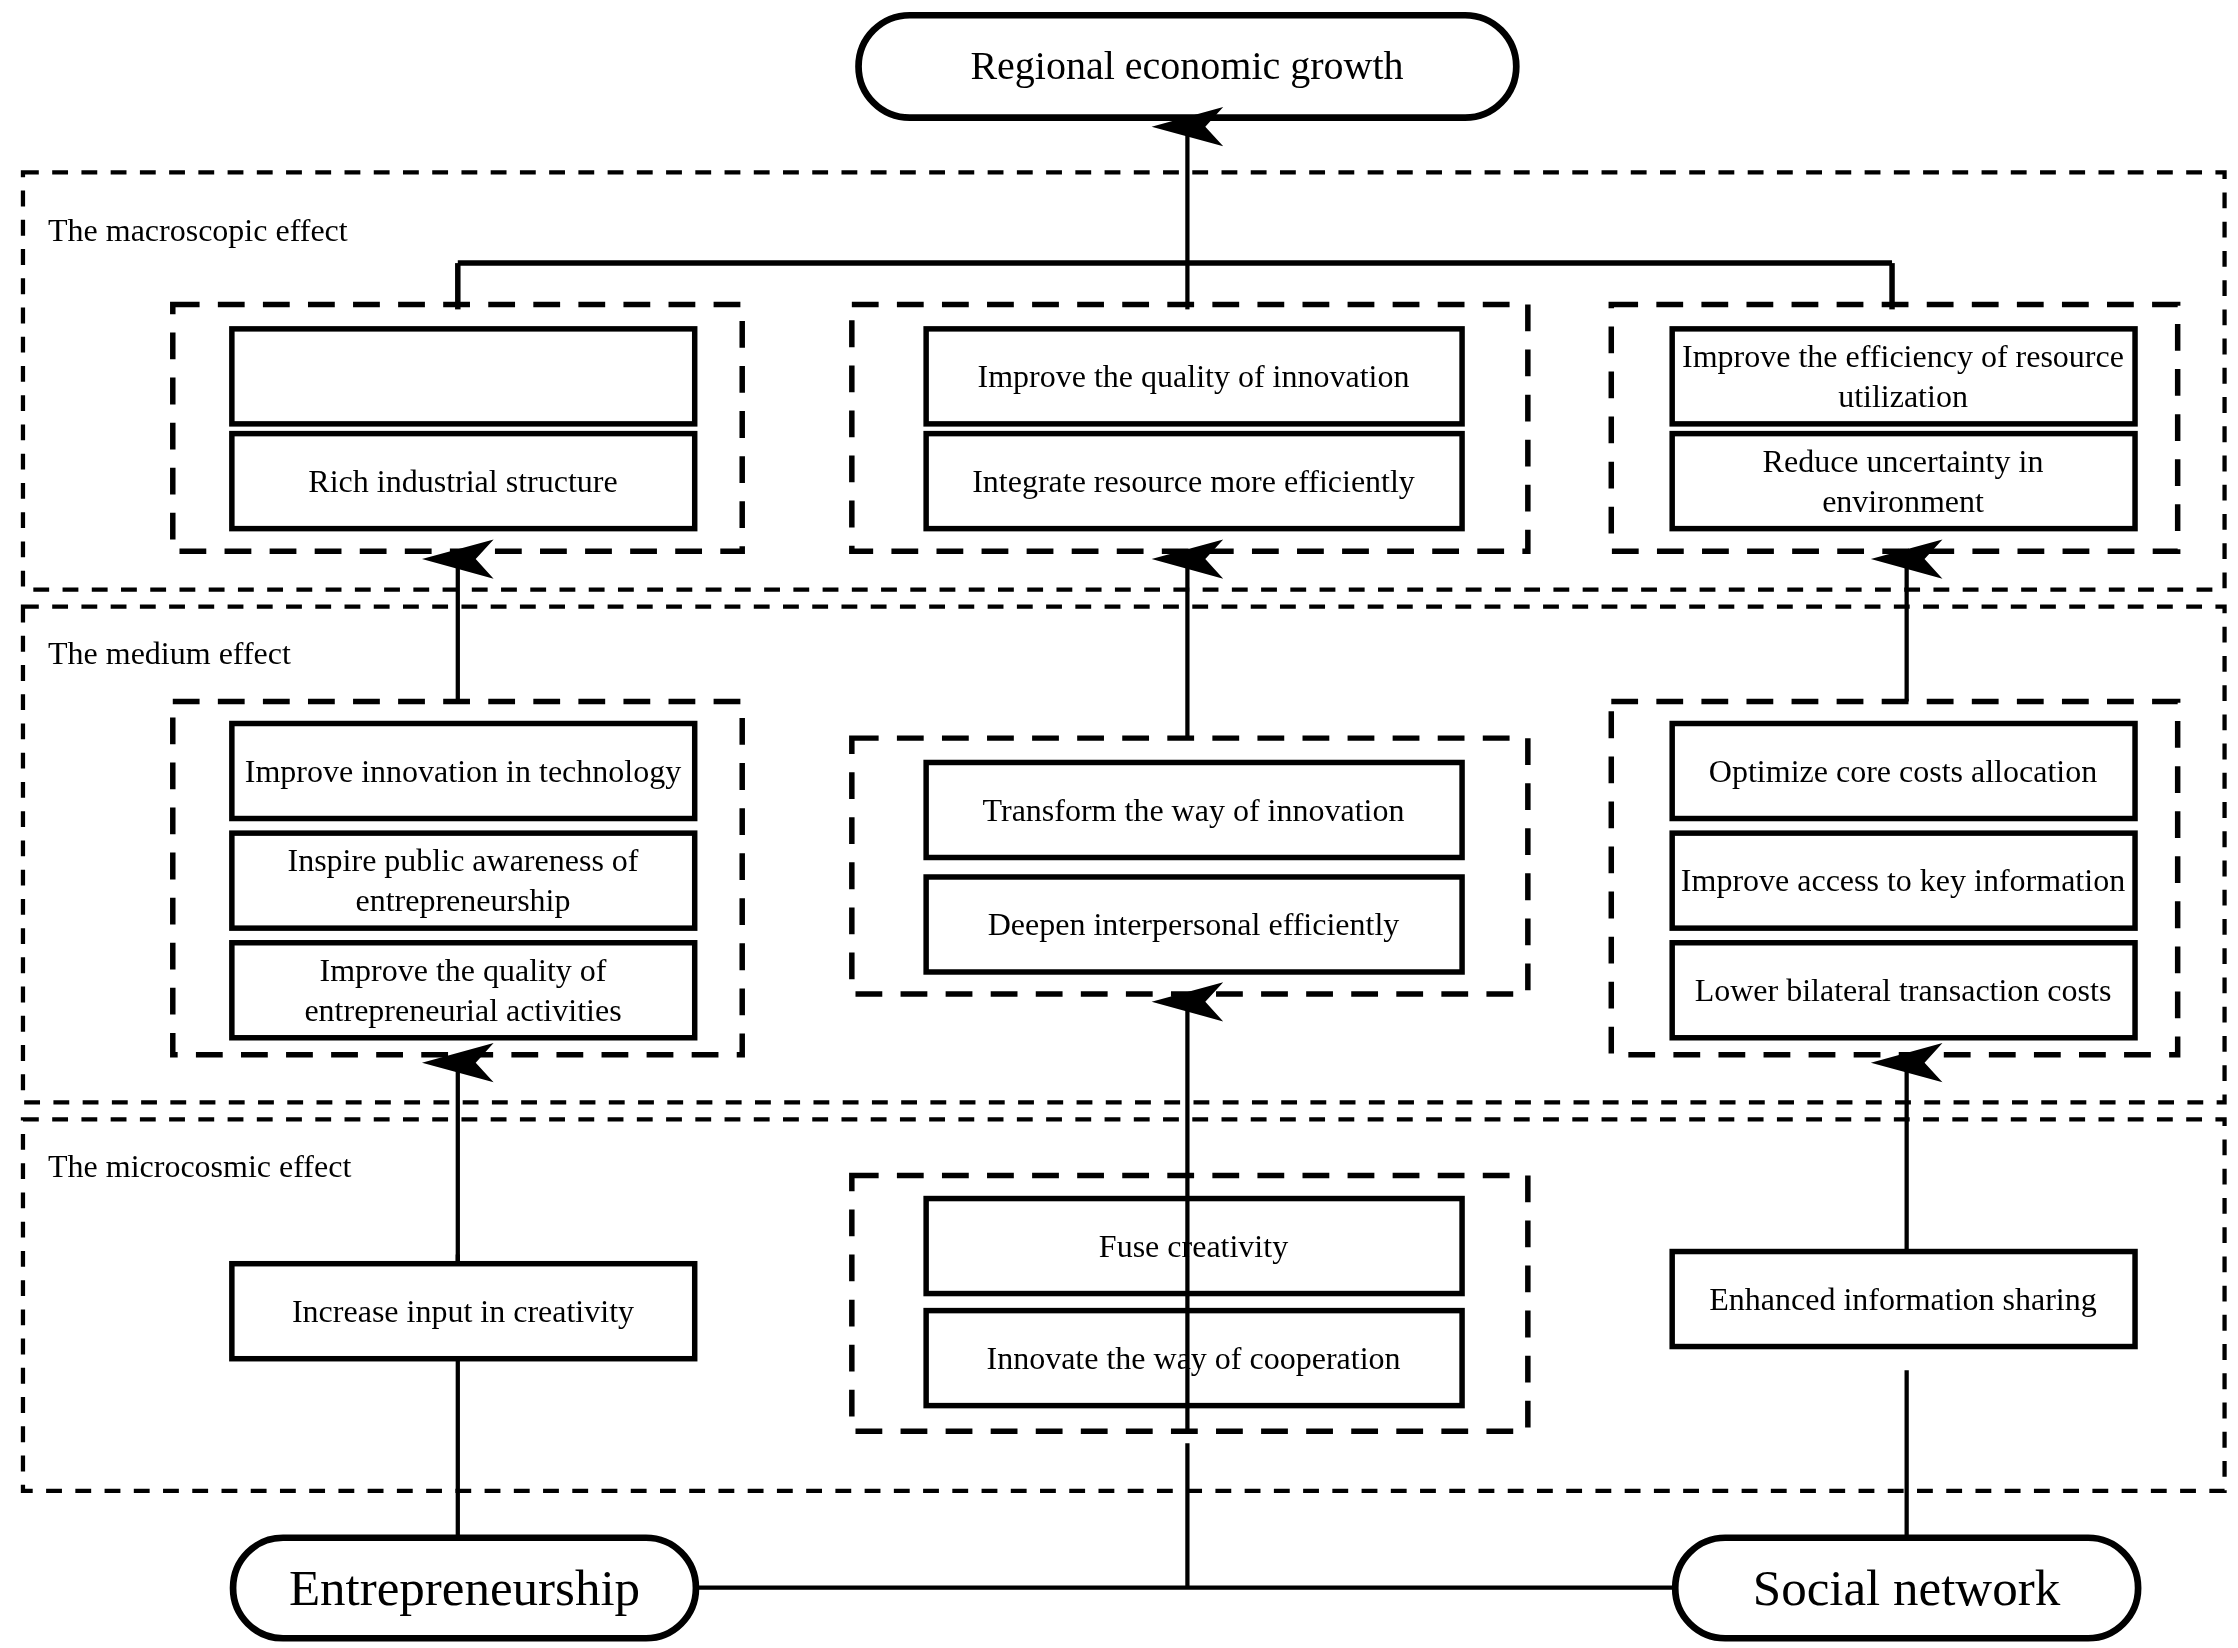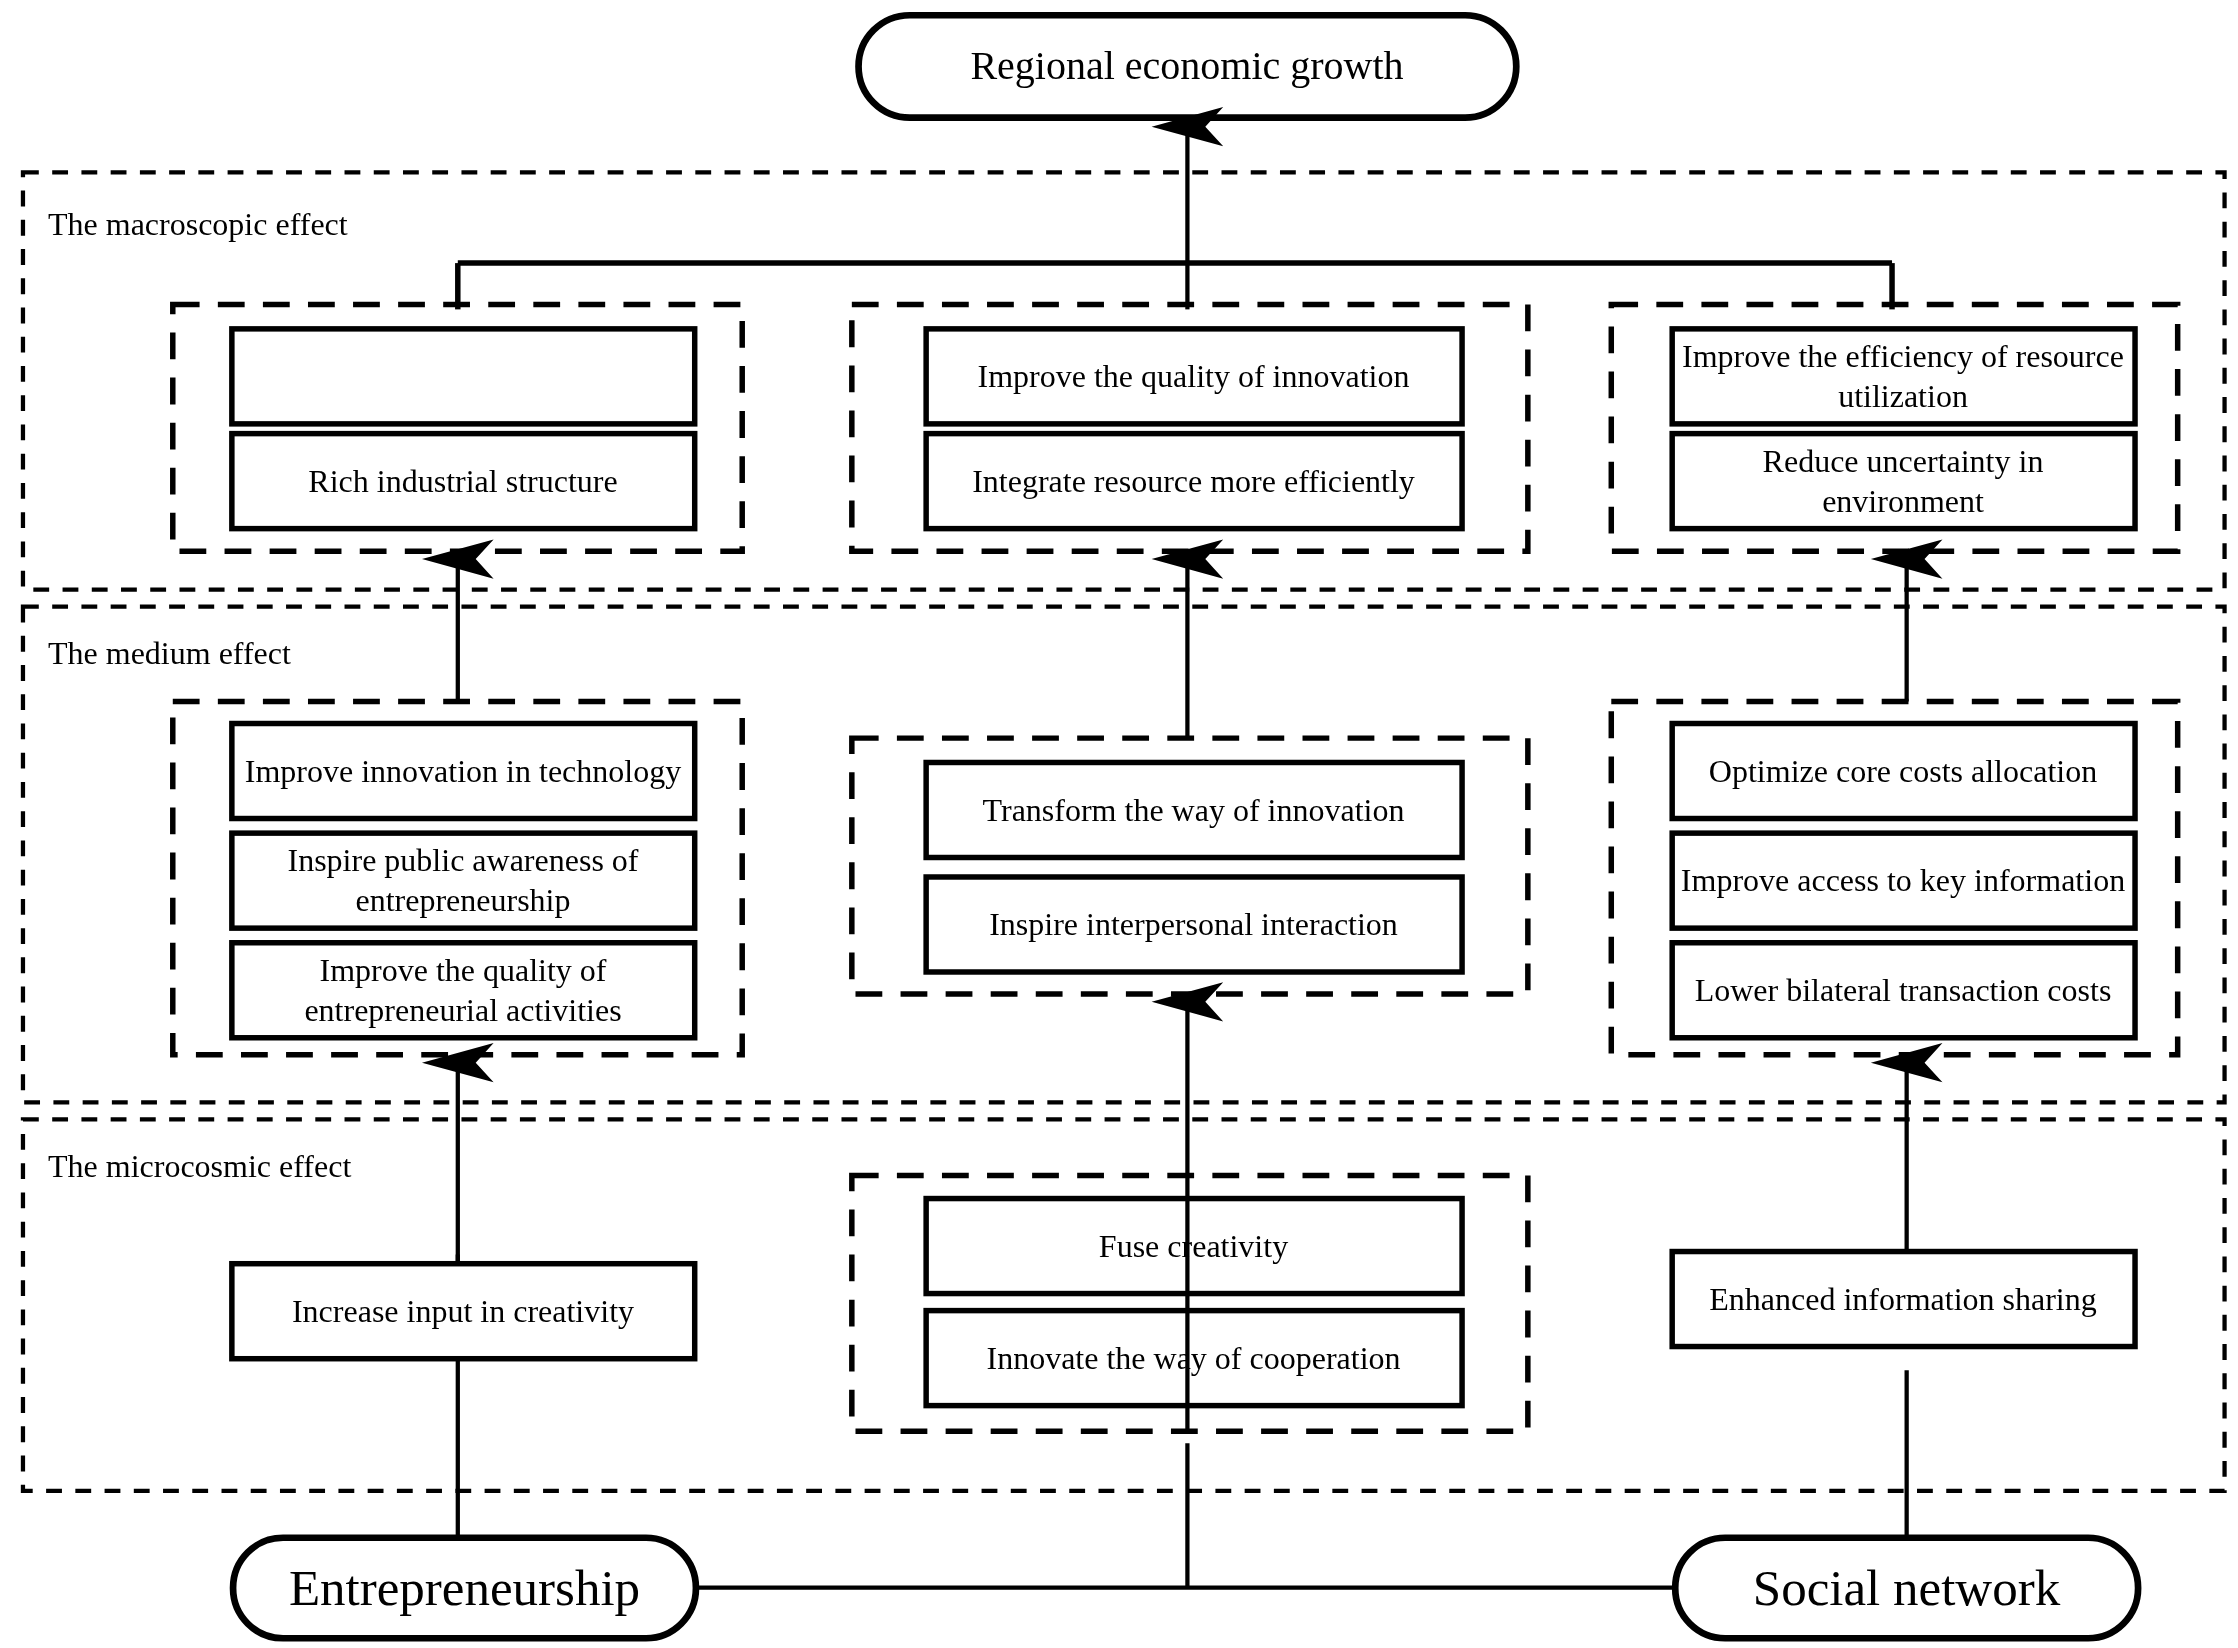--- a/index.html
+++ b/index.html
@@ -122,38 +122,38 @@
       <line x1="3130" y1="2055" x2="3130" y2="1745" marker-end="url(#arrowhead)"></line>
 
       <line x1="751" y1="1152" x2="751" y2="918" marker-end="url(#arrowhead)"></line>
       <line x1="1949" y1="1212" x2="1949" y2="918" marker-end="url(#arrowhead)"></line>
       <line x1="3130" y1="1152" x2="3130" y2="918" marker-end="url(#arrowhead)"></line>
     </g>
   </svg>
 
   <div class="lbl root-text" style="left:858px;top:15.2px;width:658px;height:102px;">Regional economic growth</div>
 
-  <div class="band-title" style="left:48px;top:206px;text-align:right;">The macroscopic effect</div>
+  <div class="band-title" style="left:48px;top:212px;text-align:right;">The macroscopic effect</div>
   <div class="band-title" style="left:48px;top:635px;">The medium effect</div>
   <div class="band-title" style="left:48px;top:1148px;">The microcosmic effect</div>
 
   <div class="lbl node-text" style="left:239px;top:434px;width:448px;height:95px;">Rich industrial structure</div>
 
   <div class="lbl node-text" style="left:933px;top:329px;width:521px;height:95px;">Improve the quality of innovation</div>
   <div class="lbl node-text" style="left:933px;top:434px;width:521px;height:95px;">Integrate resource more efficiently</div>
 
   <div class="lbl node-text" style="left:1679px;top:329px;width:448px;height:95px;">Improve the efficiency of resource utilization</div>
   <div class="lbl node-text" style="left:1679px;top:434px;width:448px;height:95px;">Reduce uncertainty in environment</div>
 
   <div class="lbl node-text" style="left:239px;top:724px;width:448px;height:95px;">Improve innovation in technology</div>
   <div class="lbl node-text" style="left:239px;top:833px;width:448px;height:95px;">Inspire public awareness of entrepreneurship</div>
   <div class="lbl node-text" style="left:239px;top:943px;width:448px;height:95px;">Improve the quality of entrepreneurial activities</div>
 
   <div class="lbl node-text" style="left:933px;top:763px;width:521px;height:95px;">Transform the way of innovation</div>
-  <div class="lbl node-text" style="left:933px;top:877px;width:521px;height:95px;">Inspire interpersonal interaction</div>
+  <div class="lbl node-text" style="left:933px;top:877px;width:521px;height:95px;">Deepen interpersonal efficiently</div>
 
   <div class="lbl node-text" style="left:1679px;top:724px;width:448px;height:95px;">Optimize core costs allocation</div>
   <div class="lbl node-text" style="left:1679px;top:833px;width:448px;height:95px;">Improve access to key information</div>
   <div class="lbl node-text" style="left:239px;top:1264px;width:448px;height:95px;">Increase input in creativity</div>
 
   <div class="lbl node-text" style="left:1679px;top:943px;width:448px;height:95px;">Lower bilateral transaction costs</div>
   <div class="lbl node-text" style="left:933px;top:1199px;width:521px;height:95px;">Fuse creativity</div>
   <div class="lbl node-text" style="left:933px;top:1311px;width:521px;height:95px;">Innovate the way of cooperation</div>
   <div class="lbl node-text" style="left:1679px;top:1252px;width:448px;height:95px;">Enhanced information sharing</div>
 

